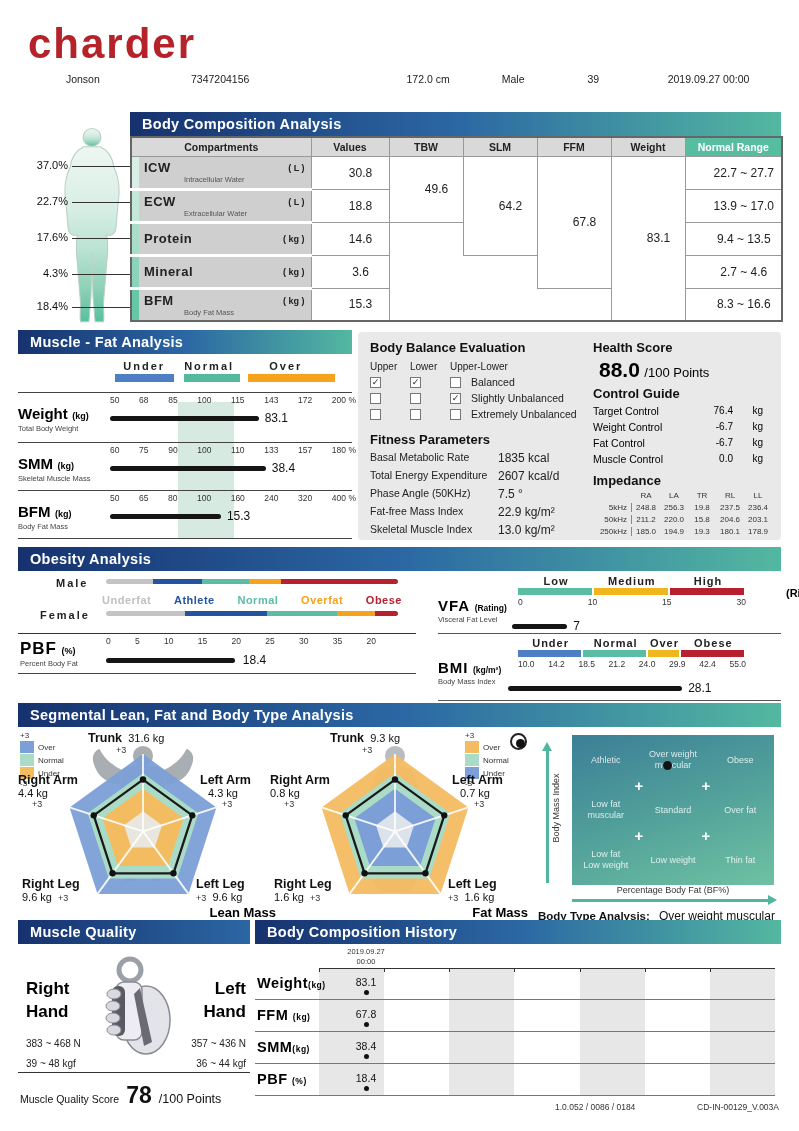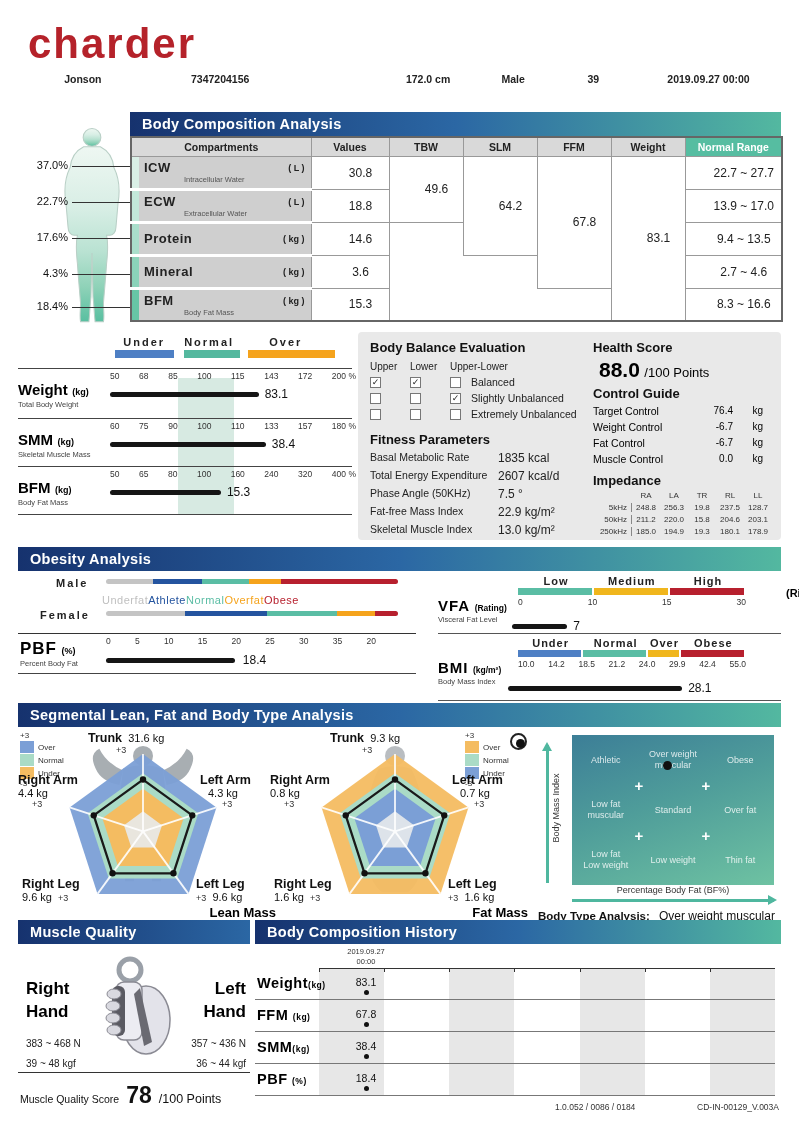--- a/index.html
+++ b/index.html
@@ -5,21 +5,21 @@
   * { margin:0; padding:0; box-sizing:border-box; }
   body { background:#fff; font-family:"Liberation Sans", sans-serif; }
   .page { position:relative; width:799px; height:1131px; background:#fff; overflow:hidden; }
 
   
   .brand { position:absolute; left:28px; top:20px; font-size:42px; font-weight:bold; color:#b5222a; letter-spacing:2px; }
   .info { position:absolute; left:18px; top:70px; width:763px; }
   .info-head { display:flex; height:17px; background:linear-gradient(90deg,#16326e 0%,#2b67a4 50%,#53b8a0 100%); }
   .info-head span { border-right:2px solid #fff; color:#fff; font-weight:bold; font-size:10.5px; display:flex; align-items:center; justify-content:center; }
   .info-head span:last-child { border-right:none; }
-  .info-vals { display:flex; height:18px;font-weight:bold; }
+  .info-vals { display:flex; height:18px; }
   .info-vals span { font-size:10.5px; color:#222; display:flex; align-items:center; justify-content:center; }
   .ic1{flex:0 0 17%;} .ic2{flex:0 0 19%;} .ic3{flex:0 0 11.5%;} .ic4{flex:0 0 12.5%;} .ic5{flex:0 0 9.8%;} .ic6{flex:0 0 11.2%;} .ic7{flex:1;}
 
   
   .sec-header { height:24px; line-height:24px; padding-left:12px; color:#fff; font-weight:bold; font-size:14.5px;
     background:linear-gradient(90deg,#16326e 0%,#2b67a4 50%,#53b8a0 100%); letter-spacing:.3px; }
   .sec-header.blue { background:linear-gradient(90deg,#16326e 0%,#2b67a4 100%); }
 
   
   .bca { position:absolute; left:130px; top:112px; width:651px; }
@@ -96,21 +96,21 @@
   .imp-grid .c { width:28px; text-align:center; }
   .imp-grid .vals { border-left:1px solid #888; display:flex; }
   .imp-grid .hdr .vals { border-left:1px solid transparent; }
 
   
   .obesity { position:absolute; left:18px; top:547px; width:763px; }
   .ob-left { position:absolute; left:0; top:30px; width:398px; height:120px; }
   .ob-rowlabel { position:absolute; font-size:11px; font-weight:bold; letter-spacing:2px; color:#222; }
   .seg-bar { position:absolute; left:88px; width:292px; height:5px; display:flex; border-radius:3px; overflow:hidden; }
   .seg-bar i { height:5px; }
-  .cat-row { position:absolute; left:84px; top:17px; width:300px; display:flex; font-size:11px; font-weight:normal; letter-spacing:.5px; }
+  .cat-row { position:absolute; left:84px; top:17px; width:300px; display:flex; justify-content:space-between; font-size:11px; font-weight:bold; letter-spacing:.5px; }
   .ob-rule { position:absolute; left:0; top:56px; width:398px; border-top:1.5px solid #333; }
   .pbf-ticks { position:absolute; left:88px; top:59px; width:270px; display:flex; justify-content:space-between; font-size:8.5px; color:#333; }
   .pbf-side { position:absolute; left:2px; top:62px; }
   .pbf-side .nm { font-size:17px; font-weight:bold; letter-spacing:1px; }
   .pbf-side .un { font-size:9px; font-weight:bold; }
   .pbf-side .sb { font-size:7.5px; color:#444; }
   .pbf-barline { position:absolute; left:88px; top:76px; width:280px; display:flex; align-items:center; gap:8px; }
   .ob-bottom { position:absolute; left:0; top:96px; width:398px; border-top:1px solid #444; }
 
   .ob-right { position:absolute; left:420px; top:28px; width:343px; height:128px; }
@@ -311,20 +311,21 @@
             </td>
         <td>15.3</td>
         <td class="open" colspan="3"></td>
         <td>8.3 ~ 16.6</td>
       </tr>
     </tbody>
       </table>
   </section>
 
   <section class="mfa">
+    <div class="sec-header">Muscle - Fat Analysis</div>
     <div class="mfa-chart">
       <div class="normal-band"></div>
       <div class="zone-labels">
         <span class="zu">Under</span>
         <span class="zn">Normal</span>
         <span class="zo">Over</span>
       </div>
       <div class="zone-row">
           <i class="bu"></i>
           <i class="bn"></i>
@@ -494,21 +495,21 @@
                 <span class="c">LL</span>
               </span>
             </div>
             <div class="ir">
               <span class="f">5kHz</span>
               <span class="vals">
                 <span class="c">248.8</span>
                 <span class="c">256.3</span>
                 <span class="c">19.8</span>
                 <span class="c">237.5</span>
-                <span class="c">128.7</span>
+                <span class="c">236.4</span>
               </span>
             </div>
             <div class="ir">
               <span class="f">50kHz</span>
               <span class="vals">
                 <span class="c">211.2</span>
                 <span class="c">220.0</span>
                 <span class="c">15.8</span>
                 <span class="c">204.6</span>
                 <span class="c">203.1</span>

